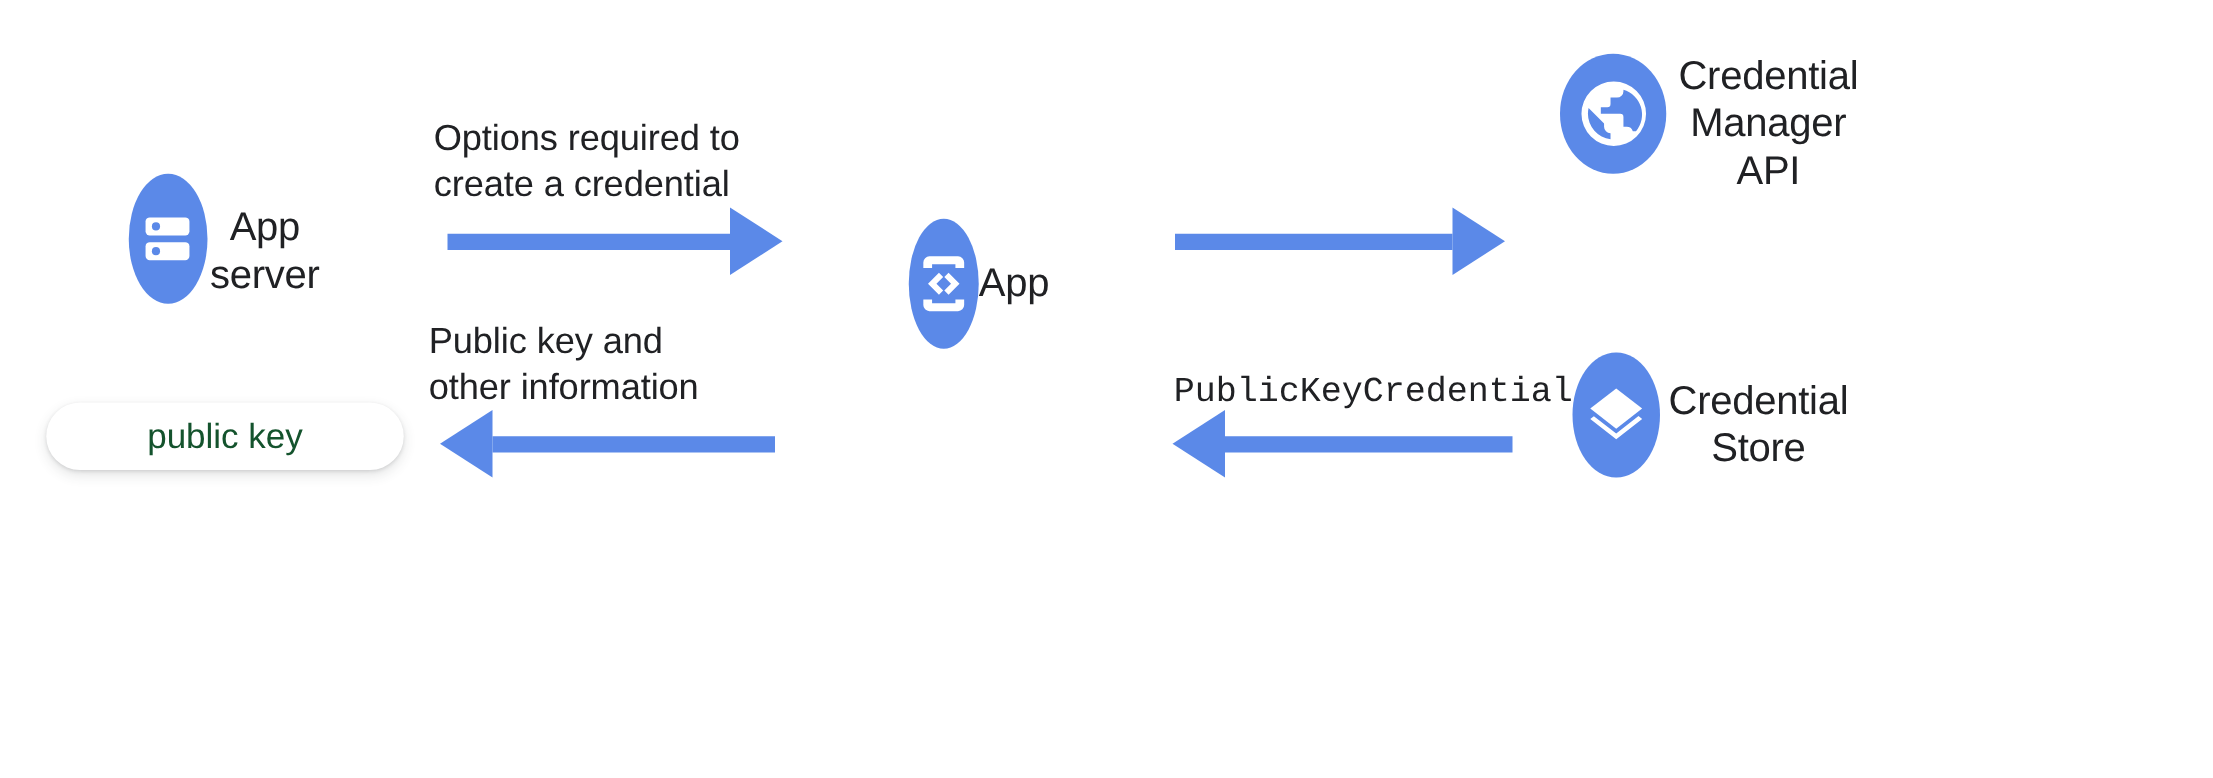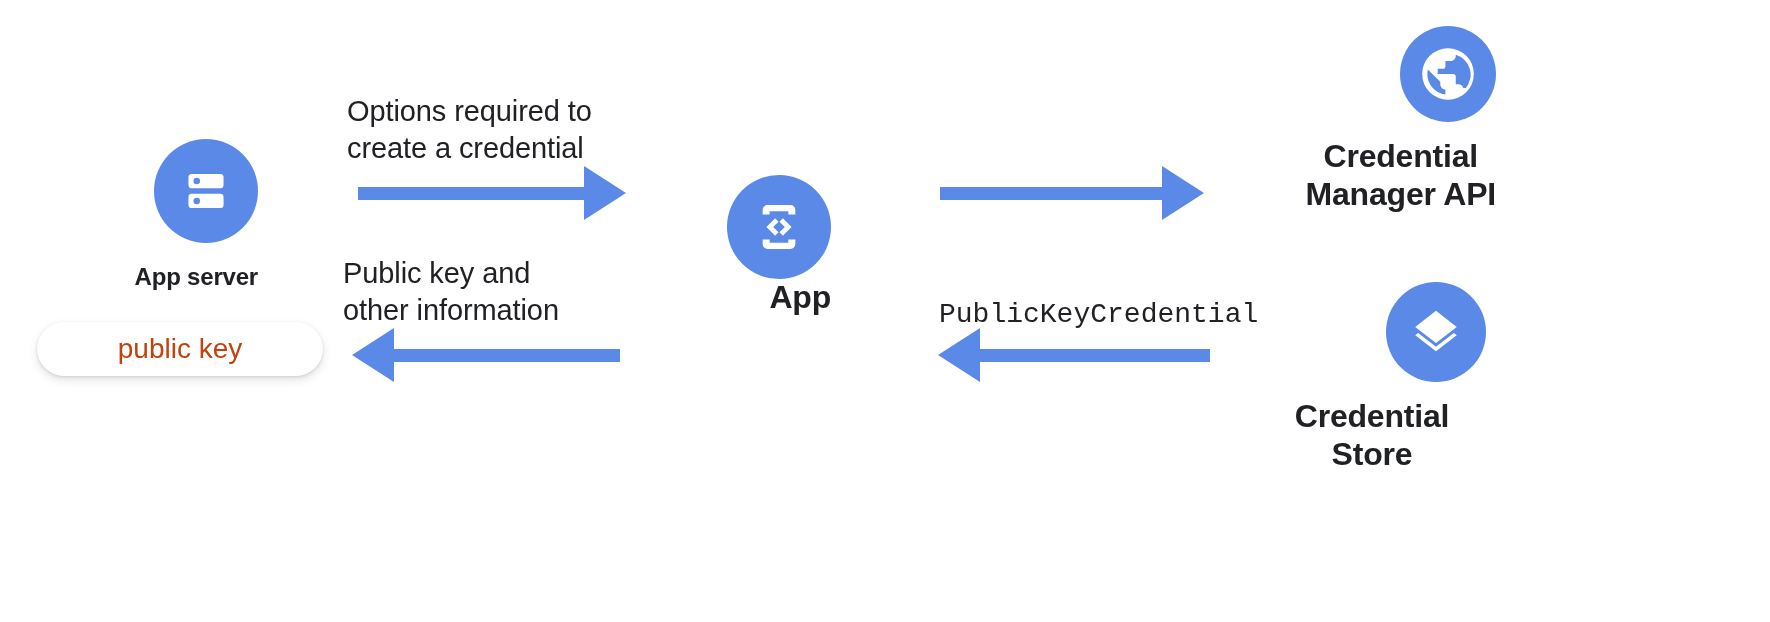--- a/index.html
+++ b/index.html
@@ -16,23 +16,21 @@
     width: 1770px;
     height: 622px;
     background: #ffffff;
     overflow: hidden;
   }
 
   
   .node {
     position: absolute;
     display: flex;
-    flex-direction: column;
-    align-items: flex-end;
-    font-weight: bold;
+    align-items: center;
   }
   .node-circle {
     border-radius: 50%;
     display: flex;
     align-items: center;
     justify-content: center;
   }
   .node-label {
     text-align: center;
     color: #202124;
@@ -43,21 +41,21 @@
 
   
   .chip {
     position: absolute;
     background: #ffffff;
     border-radius: 999px;
     display: flex;
     align-items: center;
     justify-content: center;
     box-shadow: 0 1px 3px rgba(60,64,67,0.16), 0 4px 10px rgba(60,64,67,0.14);
-    color: #c2410c;
+    color: #14532d;
     white-space: nowrap;
   }
 
   
   .arrow {
     position: absolute;
     display: flex;
     align-items: center;
   }
   .arrow .shaft {
@@ -101,21 +99,21 @@
     <div class="node-circle" style="width:104px; height:104px; background:#5b89e8;">
       <span>
         <svg width="54" height="54" viewBox="0 0 24 24" aria-hidden="true">
           <rect x="4.2" y="4.4" width="15.6" height="6.4" rx="1.5" fill="#ffffff"></rect>
           <circle cx="7.9" cy="7.6" r="1.45" fill="#5b89e8"></circle>
           <rect x="4.2" y="13.2" width="15.6" height="6.4" rx="1.5" fill="#ffffff"></rect>
           <circle cx="7.9" cy="16.4" r="1.45" fill="#5b89e8"></circle>
         </svg>
       </span>
     </div>
-    <div class="node-label" style="margin-top:20px; font-size:24px;">App server</div>
+    <div class="node-label" style="margin-top:20px; font-size:32px;">App server</div>
   </div>
 
   <div class="chip" style="left:37px; top:322px; width:286px; height:54px; font-size:28px;">
     <span>public key</span>
   </div>
 
   <div class="caption" style="left:347px; top:93px; width:283px; font-size:29px;">Options required to
 create a credential</div>
   <div class="arrow right" style="left:358px; top:166px; width:268px;">
     <div class="shaft" style="width:226px;"></div>

